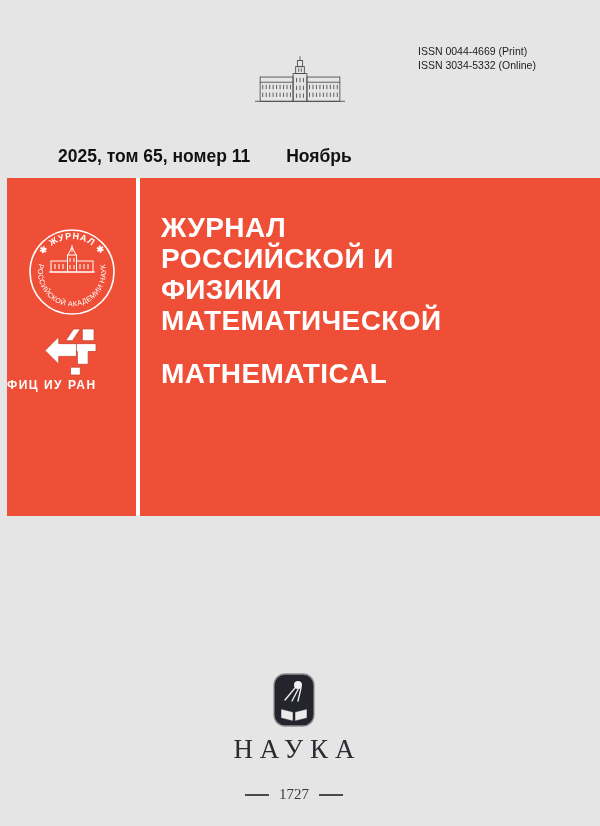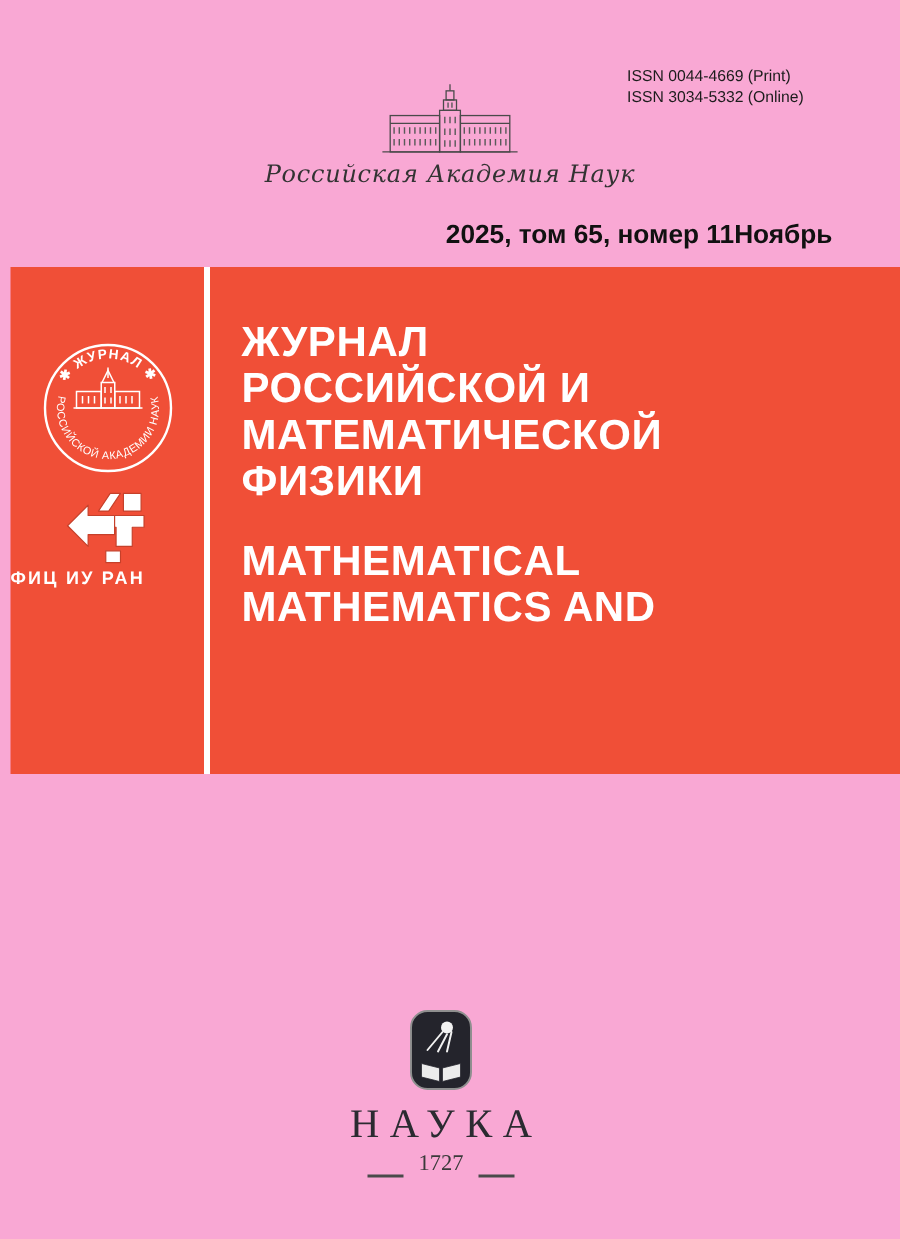--- a/index.html
+++ b/index.html
@@ -1,50 +1,50 @@
 <!DOCTYPE html>
 <html style="--accent: #f04f37;"><head>
 <meta charset="utf-8">
 <style>
   html,body{margin:0;padding:0;background:#fff;}
-  .page{position:relative;width:600px;height:826px;background:#f9a8d4;overflow:hidden;
+  .page{position:relative;width:600px;height:826px;background:#e5e5e5;overflow:hidden;
         font-family:"Liberation Sans",sans-serif;color:#1c1c1c;}
 
   
   .issn{position:absolute;left:418px;top:44px;font-size:10.5px;line-height:14px;color:#1c1c1c;}
 
   
   .academy{position:absolute;left:0;right:0;top:56px;text-align:center;}
   .academy svg{display:block;margin:0 auto;}
   .academy-script{margin-top:1px;font-family:"DejaVu Serif",serif;font-style:italic;
                   font-size:16px;color:#333;letter-spacing:.5px;}
 
   
   .issue-line{position:absolute;left:58px;right:45px;top:146px;display:flex;
-              justify-content:flex-end;font-size:17.5px;font-weight:bold;color:#111;}
+              justify-content:flex-start;font-size:17.5px;font-weight:bold;color:#111;gap:36px;}
 
   
   .red-block{position:absolute;left:7px;right:0;top:178px;height:338px;
              background:var(--accent,#f04f37);display:flex;}
   .sidebar{position:relative;width:129px;flex:0 0 129px;}
   .seal{position:absolute;left:21px;top:50px;}
   .fic-logo{position:absolute;left:37px;top:148px;}
   .fic-label{position:absolute;left:0;right:0;top:200px;text-align:left;color:#fff;
              font-size:12px;font-weight:bold;letter-spacing:1.5px;}
   .divider{width:4px;flex:0 0 4px;background:#ffffff;}
   .main-titles{flex:1;padding:34px 14px 0 21px;color:#fff;}
   .title-ru div,.title-en div{font-size:28px;line-height:31px;font-weight:bold;letter-spacing:.4px;}
   .title-en{margin-top:22px;}
 
   
   .publisher{position:absolute;left:0;right:12px;top:672px;text-align:center;color:#2b2b31;}
   .publisher svg{display:block;margin:0 auto;}
   .pub-name{margin-top:6px;font-family:"Liberation Serif",serif;font-size:27px;
             letter-spacing:7px;text-indent:7px;color:#2b2b31;}
-  .pub-year-row{margin-top:3px;display:flex;align-items:flex-end;justify-content:center;gap:10px;
+  .pub-year-row{margin-top:21px;display:flex;align-items:center;justify-content:center;gap:10px;
                 font-family:"Liberation Serif",serif;font-size:15px;color:#3a3a3a;}
   .dash{display:inline-block;width:24px;height:2px;background:#4a4a4a;}
 </style>
 </head>
 <body>
 
 <div class="page">
 
   <div class="issn">
     <div>ISSN 0044-4669 (Print)</div>
@@ -65,21 +65,20 @@
       </g>
       <g stroke="#5a5a5a" stroke-width="1.1" fill="none">
         <path d="M17 33v5M21 33v5M25 33v5M29 33v5M33 33v5M37 33v5M41 33v5M45 33v5M49 33v5"></path>
         <path d="M17 42v5M21 42v5M25 42v5M29 42v5M33 42v5M37 42v5M41 42v5M45 42v5M49 42v5"></path>
         <path d="M71 33v5M75 33v5M79 33v5M83 33v5M87 33v5M91 33v5M95 33v5M99 33v5M103 33v5"></path>
         <path d="M71 42v5M75 42v5M79 42v5M83 42v5M87 42v5M91 42v5M95 42v5M99 42v5M103 42v5"></path>
         <path d="M56 25v5M60 25v5M64 25v5M56 34v5M60 34v5M64 34v5M56 43v5M60 43v5M64 43v5"></path>
         <path d="M58.5 14v4M61.5 14v4"></path>
       </g>
     </svg>
-    <div class="academy-script">Российская Академия Наук</div>
   </div>
 
   <div class="issue-line">
     <span>2025, том 65, номер 11</span>
     <span>Ноябрь</span>
   </div>
 
   <div class="red-block">
 
     <div class="sidebar">
@@ -119,26 +118,25 @@
       </svg>
       <div class="fic-label">ФИЦ ИУ РАН</div>
     </div>
 
     <div class="divider"></div>
 
     <div class="main-titles">
       <div class="title-ru">
         <div>ЖУРНАЛ</div>
         <div>РОССИЙСКОЙ И</div>
+        <div>ФИЗИКИ</div>
         <div>МАТЕМАТИЧЕСКОЙ</div>
-        <div>ФИЗИКИ</div>
       </div>
       <div class="title-en">
         <div>MATHEMATICAL</div>
-        <div>MATHEMATICS AND</div>
       </div>
     </div>
   </div>
 
   <div class="publisher">
     <svg width="44" height="56" viewBox="0 0 44 56">
       <rect x="2" y="2" width="40" height="52" rx="11" fill="#24242c" stroke="#8f8f8f" stroke-width="1.3"></rect>
       <circle cx="26" cy="13" r="4" fill="#f2f2f2"></circle>
       <g stroke="#f2f2f2" stroke-width="1.3" fill="none" stroke-linecap="round">
         <path d="M23 16 L13 28"></path>

